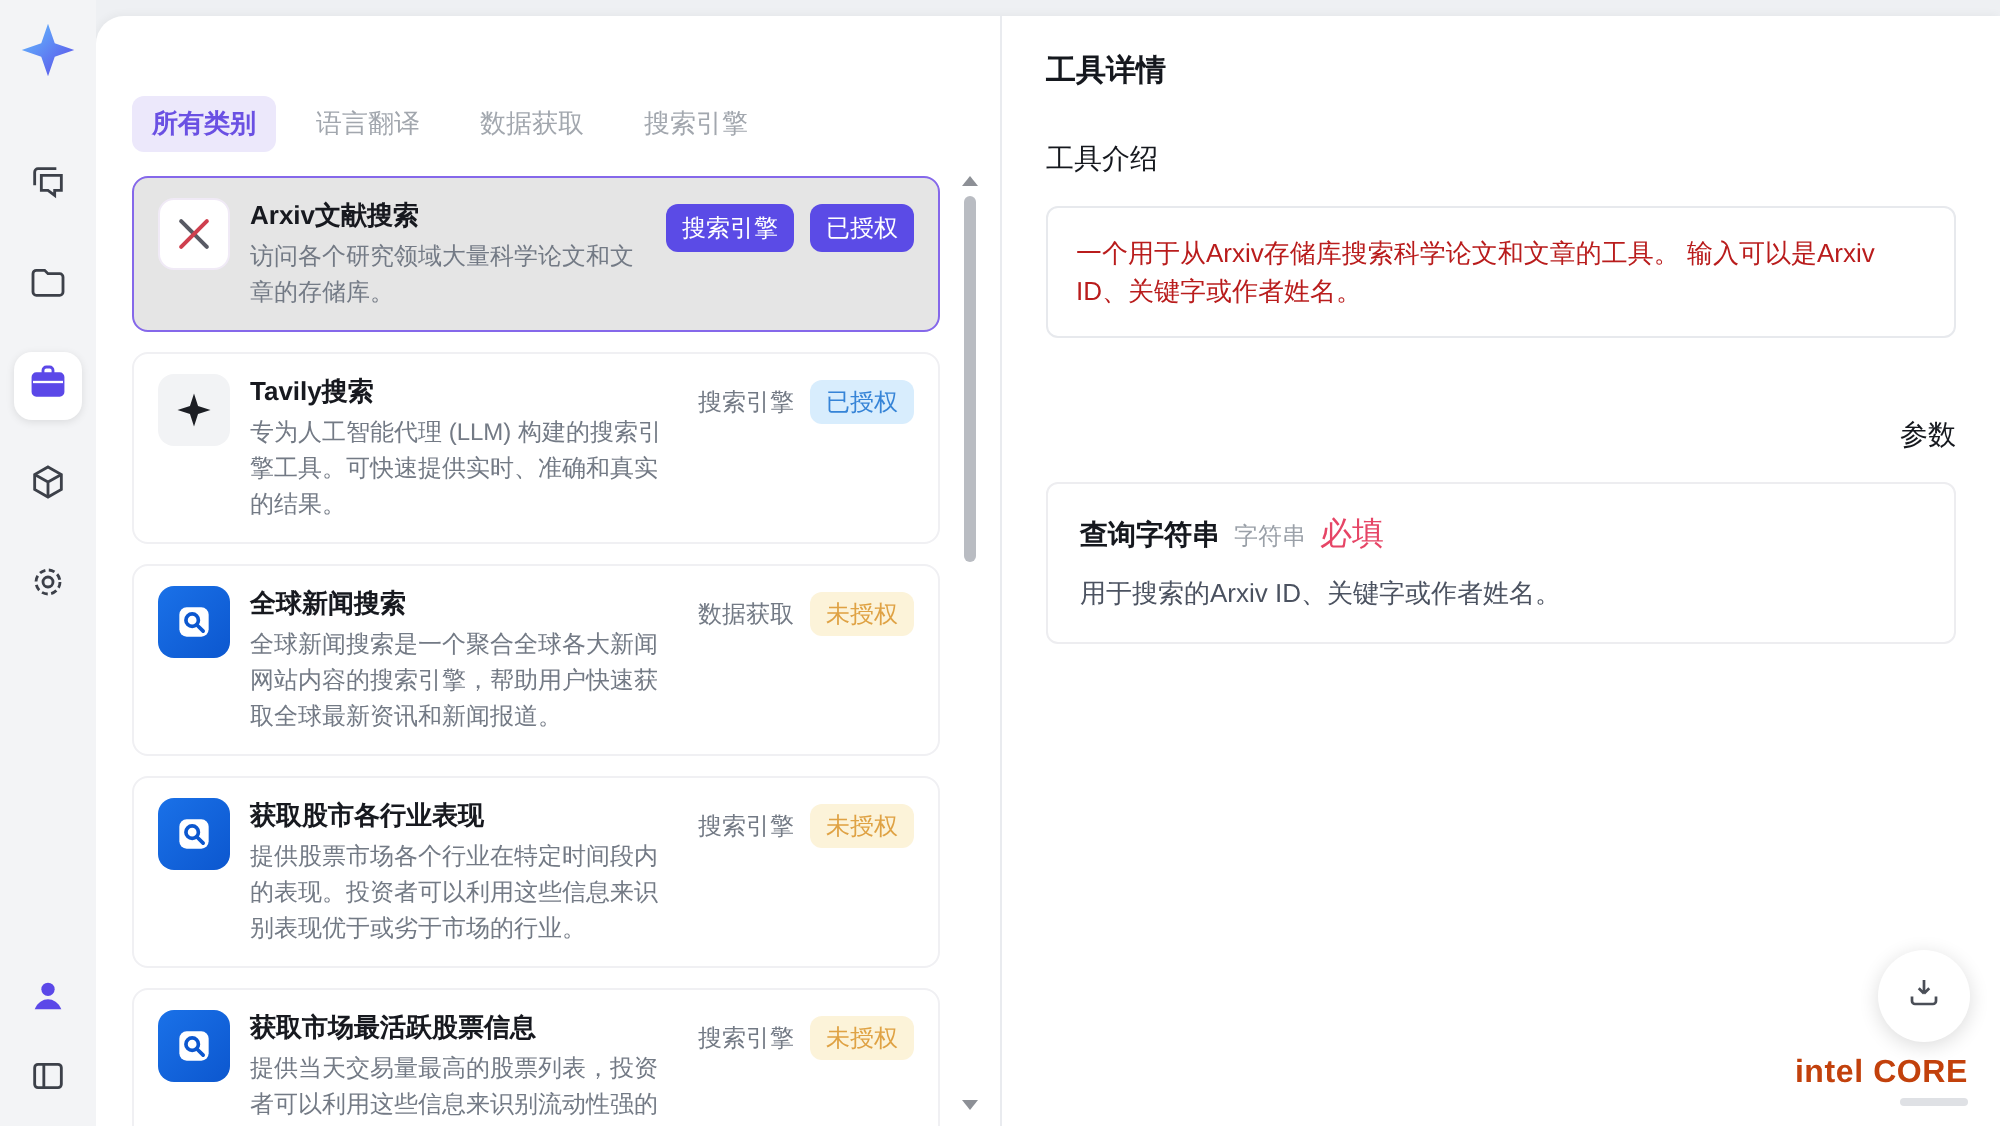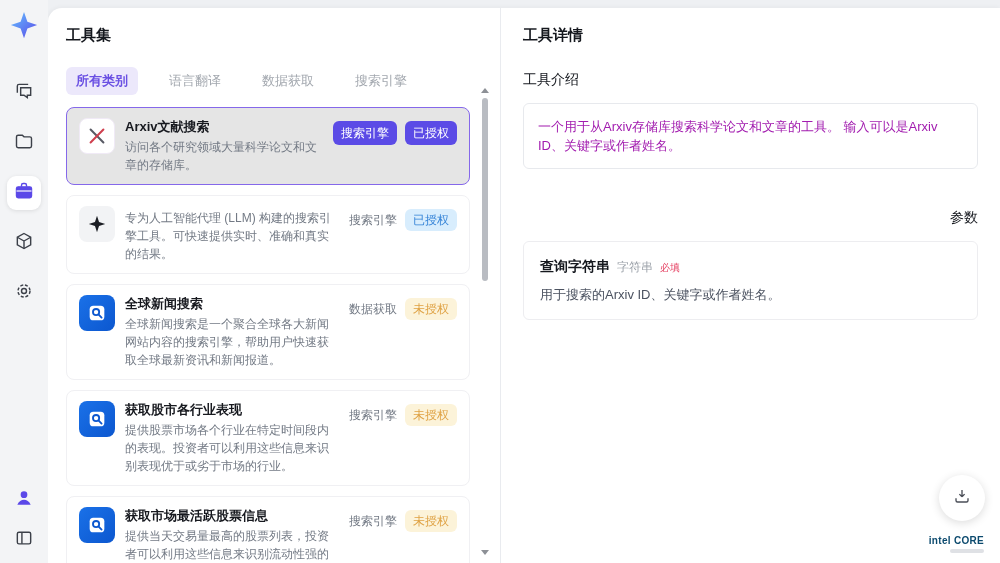--- a/index.html
+++ b/index.html
@@ -30,21 +30,21 @@
   .main {
     position:absolute; left:48px; top:8px; right:0; bottom:0;
     background:#ffffff; border-top-left-radius:14px; display:flex;
     box-shadow:-1px -1px 4px rgba(0,0,0,.04);
     overflow:hidden;
   }
   .left-col { width:452px; position:relative; padding:18px 30px 0 18px; overflow:hidden; }
   .right-col { flex:1; border-left:1px solid #e9ebef; padding:16px 22px; position:relative; }
   .panel-title { font-size:15px; font-weight:bold; color:#15181e; }
   
-  .tabs { display:flex; gap:21px; margin-top:22px; align-items:center; }
+  .tabs { display:flex; gap:10px; margin-top:22px; align-items:center; }
   .tab {
     font-size:13px; color:#a2a7ae; padding:5px 10px; border-radius:6px; cursor:pointer;
     white-space:nowrap;
   }
   .tab.active { background:#ece8fb; color:#6a50e3; font-weight:bold; }
   
   .tool-list { margin-top:12px; }
   .tool-card {
     display:flex; gap:10px; border:1px solid #f0f0f3; border-radius:8px;
     padding:10px 12px; margin-bottom:10px; background:#fff; cursor:pointer;
@@ -73,37 +73,37 @@
   .scrollbar { position:absolute; right:11px; top:80px; bottom:8px; width:8px; }
   .sb-arrow { width:0; height:0; border-left:4px solid transparent; border-right:4px solid transparent; margin:0 auto; }
   .sb-up { border-bottom:5px solid #8d9096; }
   .sb-down { border-top:5px solid #8d9096; position:absolute; bottom:0; left:0; right:0; margin:auto; }
   .sb-thumb { position:absolute; top:10px; left:1px; width:6px; height:183px; background:#b9bcc2; border-radius:3px; }
   
   .section-h { font-size:14px; font-weight:normal; color:#15181e; }
   .detail-title { margin:2px 0 26px; }
   .intro-box {
     margin-top:14px; border:1px solid #e7e9ed; border-radius:6px;
-    padding:13px 14px; font-size:13px; color:#a21caf; line-height:19px;
+    padding:13px 14px; font-size:13px; color:#b91c1c; line-height:19px;
   }
   .params-h { margin-top:40px;text-align:right; }
   .param-card { margin-top:14px; border:1px solid #ededf0; border-radius:6px; padding:15px 16px; }
   .param-name { font-size:14px; font-weight:bold; color:#15181e; }
   .param-type { font-size:12px; color:#9aa0a8; margin-left:7px; }
-  .param-req { font-size:10px; color:#e64566; margin-left:7px; }
+  .param-req { font-size:16px; color:#e64566; margin-left:7px; }
   .param-desc { font-size:13px; color:#4b5260; margin-top:10px; }
   
   .fab {
     position:absolute; right:15px; bottom:42px; width:46px; height:46px; border-radius:50%;
     background:#fff; box-shadow:0 2px 10px rgba(0,0,0,.14); display:flex;
     align-items:center; justify-content:center; cursor:pointer; z-index:9;
   }
   .fab svg { width:18px; height:18px; stroke:#4a4e57; fill:none; stroke-width:1.8; }
   .brand { position:absolute; right:16px; bottom:10px; text-align:right; z-index:9; }
-  .brand-text { font-size:10px; color:#0c4a6e; letter-spacing:.3px; font-weight:bold; }
+  .brand-text { font-size:16px; color:#c2410c; letter-spacing:.3px; font-weight:bold; }
   .brand-bar { width:34px; height:4px; background:#dfe1e5; border-radius:2px; margin:3px 0 0 auto; }
 </style>
 </head>
 <body>
 
 <div class="rail">
   <div class="logo">
     <svg viewBox="0 0 24 24" width="30" height="30">
       <defs>
         <linearGradient id="lg" x1="0" y1="0" x2="1" y2="1">
@@ -158,21 +158,20 @@
             <rect x="4" y="5" width="16" height="14" rx="2"></rect>
             <path d="M9.5 5v14"></path>
           </svg></span>
       </div>
     </div>
 </div>
 
 <div class="main">
 
   <div class="left-col">
-    <div class="panel-title">工具集</div>
     <div class="tabs" id="tabs">
         <div class="tab active">所有类别</div>
         <div class="tab">语言翻译</div>
         <div class="tab">数据获取</div>
         <div class="tab">搜索引擎</div>
       </div>
     <div class="tool-list" id="tool-list">
   <div class="tool-card selected">
     <div class="tool-icon arxiv">
             <svg viewBox="0 0 24 24" fill="none">
@@ -190,20 +189,21 @@
     </div>
   </div>
 
   <div class="tool-card">
     <div class="tool-icon star">
             <svg viewBox="0 0 24 24">
               <path d="M12 3l2.2 6.8L21 12l-6.8 2.2L12 21l-2.2-6.8L3 12l6.8-2.2z" fill="#1c1e24"></path>
             </svg>
           </div>
     <div class="tool-body">
+      <div class="tool-title">Tavily搜索</div>
       <div class="tool-desc">专为人工智能代理 (LLM) 构建的搜索引擎工具。可快速提供实时、准确和真实的结果。</div>
     </div>
     <div class="tool-badges">
       <span class="badge badge-cat">搜索引擎</span>
       <span class="badge badge-pill badge-blue">已授权</span>
     </div>
   </div>
 
   <div class="tool-card">
     <div class="tool-icon bluesearch">

